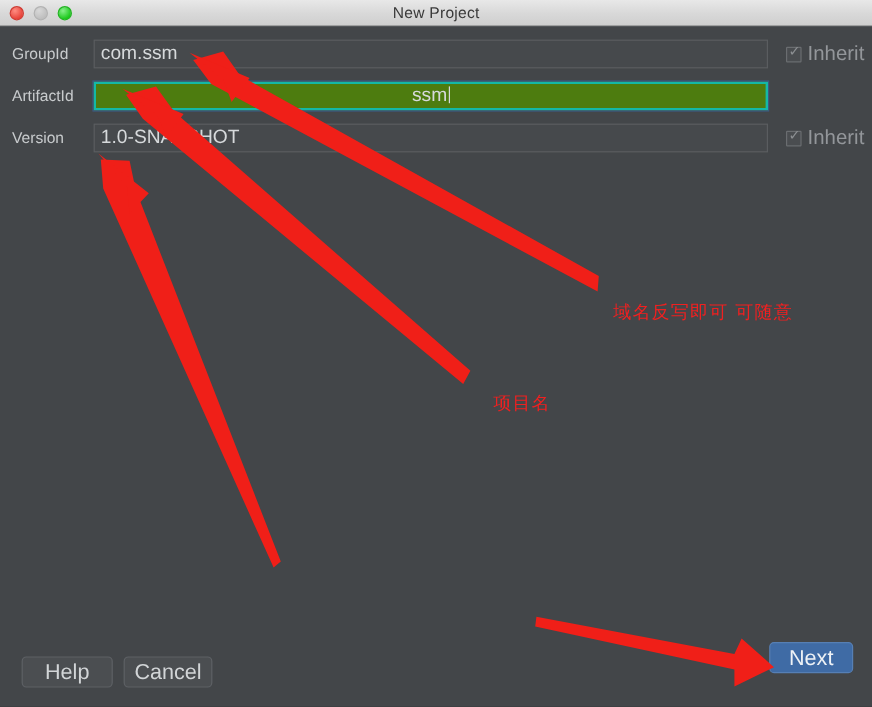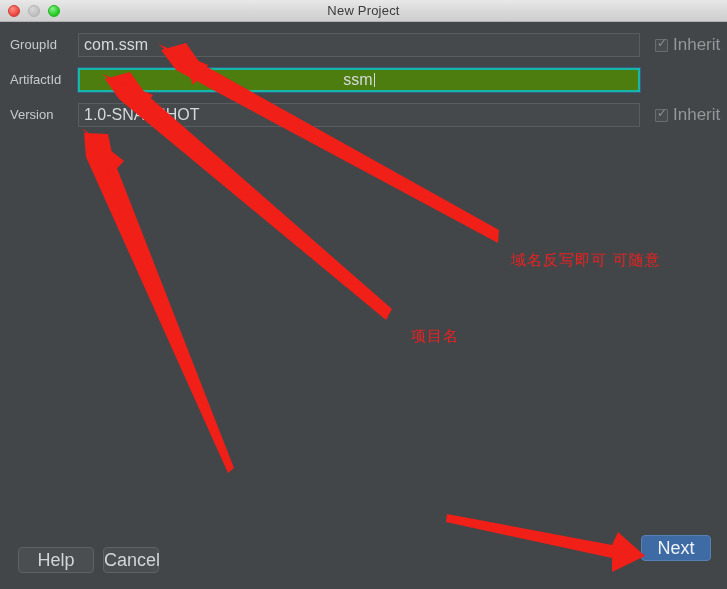--- a/index.html
+++ b/index.html
@@ -215,21 +215,21 @@
           <span class="tick">✓</span>
         </div>
         <span class="inherit-label">Inherit</span>
       </div>
     </div>
 
     <div class="anno" style="left:511px; top:229px;">域名反写即可 可随意</div>
     <div class="anno" style="left:411px; top:305px;font-family:Liberation Mono, monospace;">项目名</div>
 
     <div class="btn" style="left:18px; top:525px; width:76px;">Help</div>
-    <div class="btn" style="left:103px; top:525px; width:56px;">Cancel</div>
+    <div class="btn" style="left:103px; top:525px; width:74px;">Cancel</div>
     <div class="btn primary" style="left:641px; top:501px; width:70px;margin-top:12px;">Next</div>
   </div>
 
   <svg class="arrows" viewBox="0 0 727 589">
 
     <g>
       <polygon points="499,230 200,63 186,43 161,50 176,70 498,243" fill="#f01f18"></polygon>
       <polygon points="158,44 208,65 193,85 186,66" fill="#f01f18"></polygon>
     </g>
 

